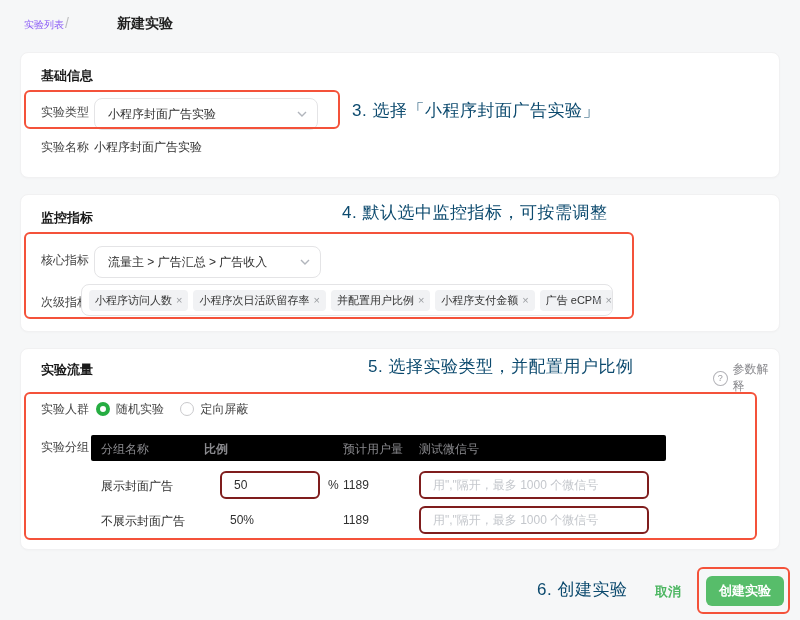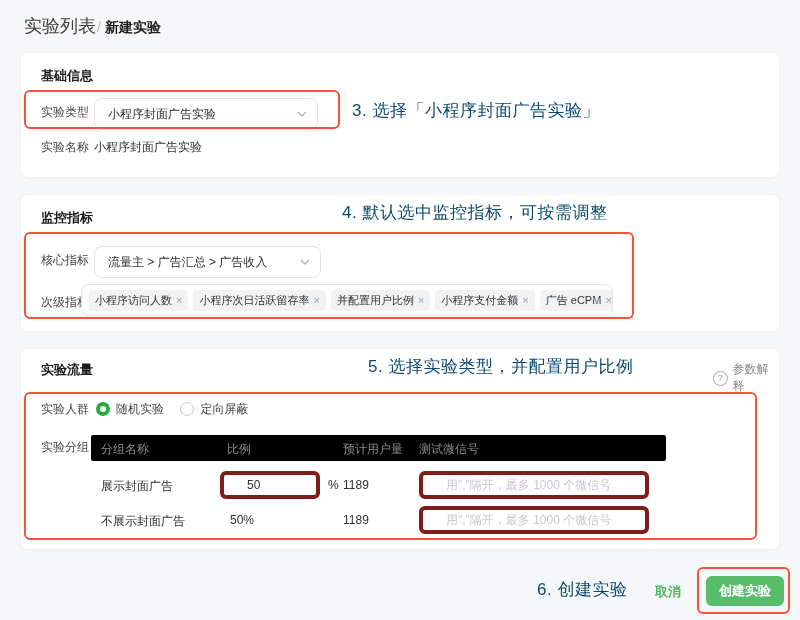--- a/index.html
+++ b/index.html
@@ -38,39 +38,39 @@
   }
   .tag .x{color:#9a9da1;margin-left:4px;font-size:11px;cursor:pointer;}
   .radio{display:inline-block;width:14px;height:14px;border-radius:50%;box-sizing:border-box;vertical-align:-3px;margin-right:6px;}
   .radio.on{border:4px solid #26ad42;background:#fff;}
   .radio.off{border:1px solid #c9c9cc;background:#fff;}
   .thead{
     position:absolute;background:#000000;height:26px;border-radius:2px;
   }
   .th{position:absolute;font-size:12px;color:#8a8a8e;top:6px;white-space:nowrap;}
   .input{
-    position:absolute;background:#fff;border:4px solid #7f1d1d;border-radius:6px;
-    box-sizing:border-box;height:28px;font-size:12px;color:#2e2e2e;padding:0 23px;
+    position:absolute;background:#fff;border:2px solid #7f1d1d;border-radius:6px;
+    box-sizing:border-box;height:28px;font-size:12px;color:#2e2e2e;padding:0 12px;
     font-family:"Liberation Sans","DejaVu Sans",sans-serif;outline:none;
   }
   .input::placeholder{color:#c4c7cc;}
   .help{display:flex;align-items:center;gap:5px;font-size:12px;color:#8c8c90;cursor:pointer;}
   .help .qicon{
     width:13px;height:13px;border:1px solid #b3b3b8;border-radius:50%;
     font-size:9px;color:#9a9a9f;display:flex;align-items:center;justify-content:center;
   }
   .cancel{font-size:13px;font-weight:bold;color:#4cb661;cursor:pointer;}
   .submit{
     position:absolute;background:#57bd6a;border:none;border-radius:6px;color:#fff;
     font-size:13px;font-weight:bold;width:78px;height:30px;cursor:pointer;
     font-family:"Liberation Sans","DejaVu Sans",sans-serif;
   }
-  .bc-parent{color:#404040;font-size:18px;cursor:pointer;}
+  .bc-parent{color:#8b5cf6;font-size:10px;cursor:pointer;}
   .bc-sep{color:#bcbcbe;font-size:14px;margin:0 4px 0 1px;}
-  .bc-cur{color:#1f1f1f;font-size:14px;font-weight:bold;}
+  .bc-cur{color:#1f1f1f;font-size:14px;font-weight:bold;margin-left:44px;}
 </style>
 </head>
 <body>
 
 <div class="abs" style="left:24px;top:14px;">
   <span class="bc-parent">实验列表</span><span class="bc-sep">/</span><span class="bc-cur">新建实验</span>
 </div>
 
 <div class="card" style="top:52px;height:126px;">
   <div class="section-title abs" style="left:20px;top:14px;">基础信息</div>
@@ -141,21 +141,21 @@
     </span>
     <span>
       <span class="radio off"></span><span class="label">定向屏蔽</span>
     </span>
   </div>
 
   <div class="label abs" style="left:20px;top:90px;">实验分组</div>
 
   <div class="thead" style="left:70px;top:86px;width:575px;">
     <span class="th" style="left:10px;">分组名称</span>
-    <span class="th" style="left:136px;">比例</span>
+    <span class="th" style="left:113px;font-weight:bold;">比例</span>
     <span class="th" style="left:252px;">预计用户量</span>
     <span class="th" style="left:328px;">测试微信号</span>
   </div>
 
   <div>
     <span class="value abs" style="left:80px;top:129px;">展示封面广告</span>
     <input class="input" style="left: 199px; top: 122px; width: 100px;" value="50">
     <span class="value abs" style="left:307px;top:129px;">%</span>
     <span class="value abs" style="left:322px;top:129px;">1189</span>
     <input class="input" style="left: 398px; top: 122px; width: 230px;" placeholder="用&quot;,&quot;隔开，最多 1000 个微信号">

